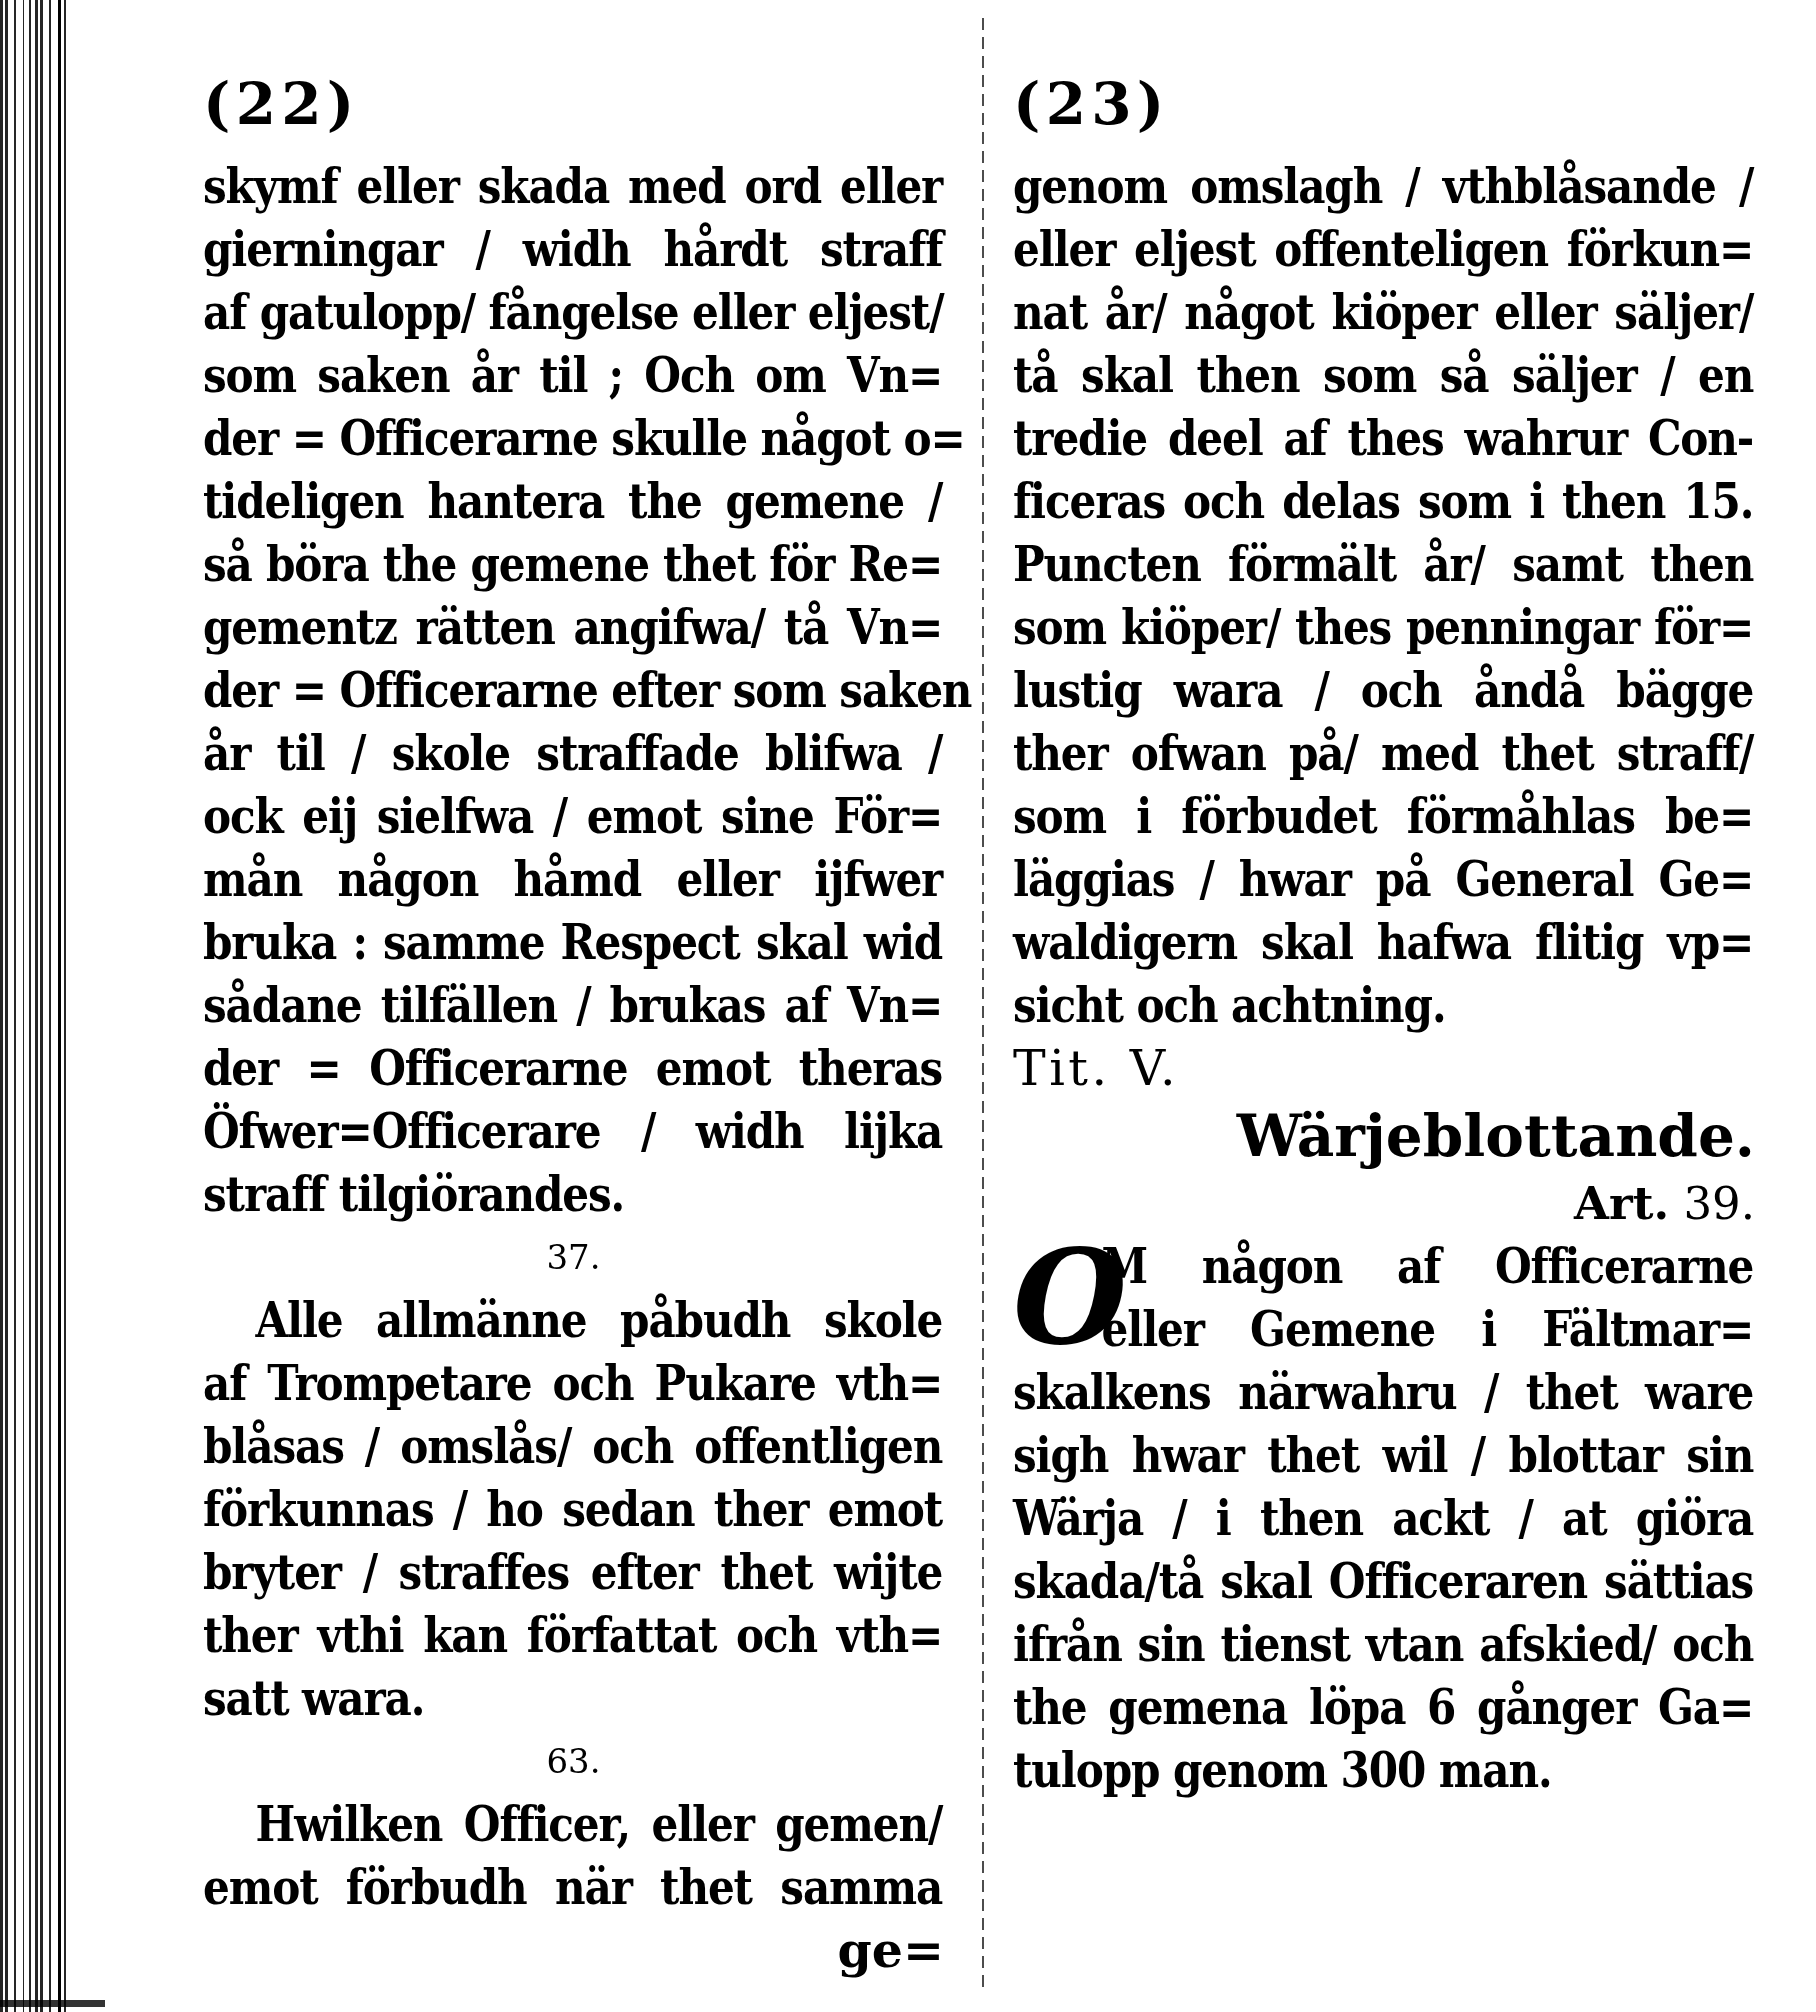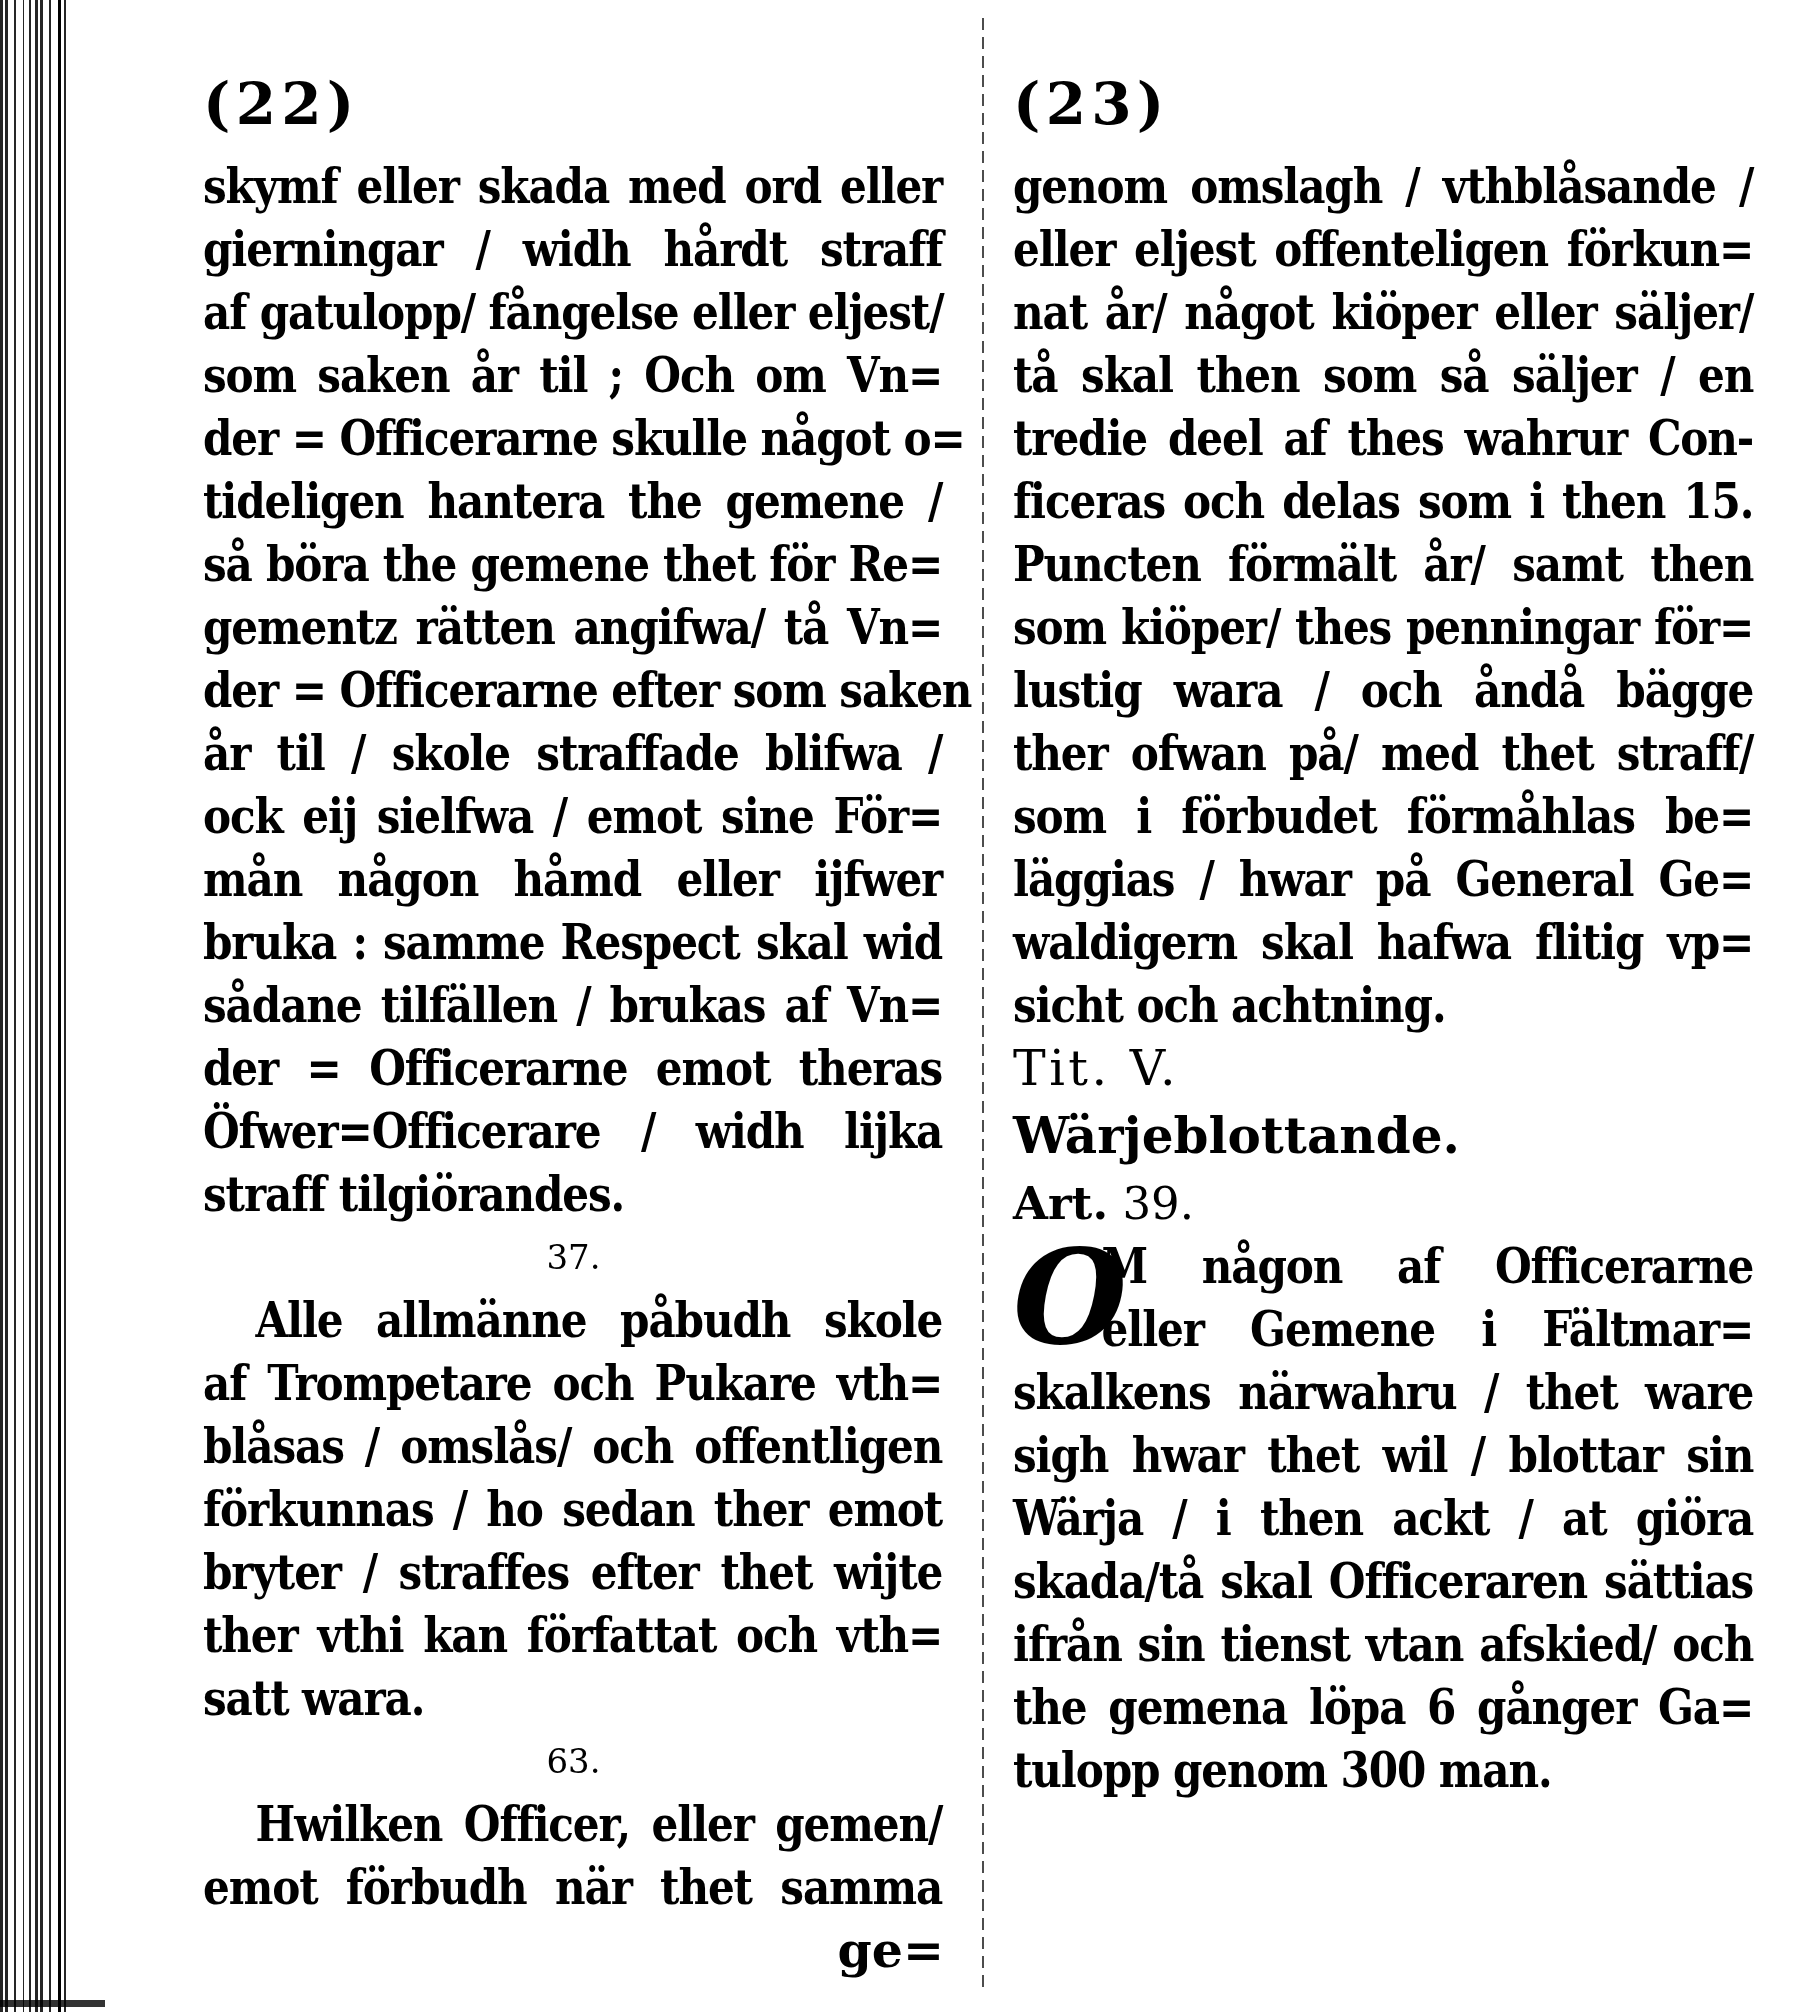--- a/index.html
+++ b/index.html
@@ -49,22 +49,22 @@
   .line.indent { padding-left: 61px; box-sizing: border-box; }
   .heading-num {
     height: 63px; line-height: 63px; text-align: center; font-size: 34px;
     font-family: "DejaVu Serif", serif;
   }
   .catch {
     text-align: right; font-size: 49px; font-weight: bold; height: 63px; line-height: 63px;
   }
   .tit { text-align: left; font-size: 49px; height: 63px; line-height: 63px; letter-spacing: 3.5px; }
   .title-big { text-align: center; font-size: 72px; font-weight: bold; height: 87px; line-height: 87px; letter-spacing: 1.7px; }
-  .title-mid { text-align: left; font-size: 50px; font-weight: bold; height: 72px; line-height: 72px; }
-  .art { text-align: left; font-size: 45px; height: 63px; line-height: 63px; }
+  .title-mid { text-align: right; font-size: 58px; font-weight: bold; height: 72px; line-height: 72px; }
+  .art { text-align: right; font-size: 45px; height: 63px; line-height: 63px; }
   .art b { font-weight: bold; }
   .dropcap-row { position: relative; }
   .dropcap {
     position: absolute; left: 0; top: 5.2px; width: 96px; height: 118px;
     font-size: 131px; line-height: 114px; font-weight: bold; font-style: italic;
     font-family: "DejaVu Serif", serif; text-align: center;
   }
   .dc-pad { padding-left: 103px; box-sizing: border-box; }
 </style>
 </head>

